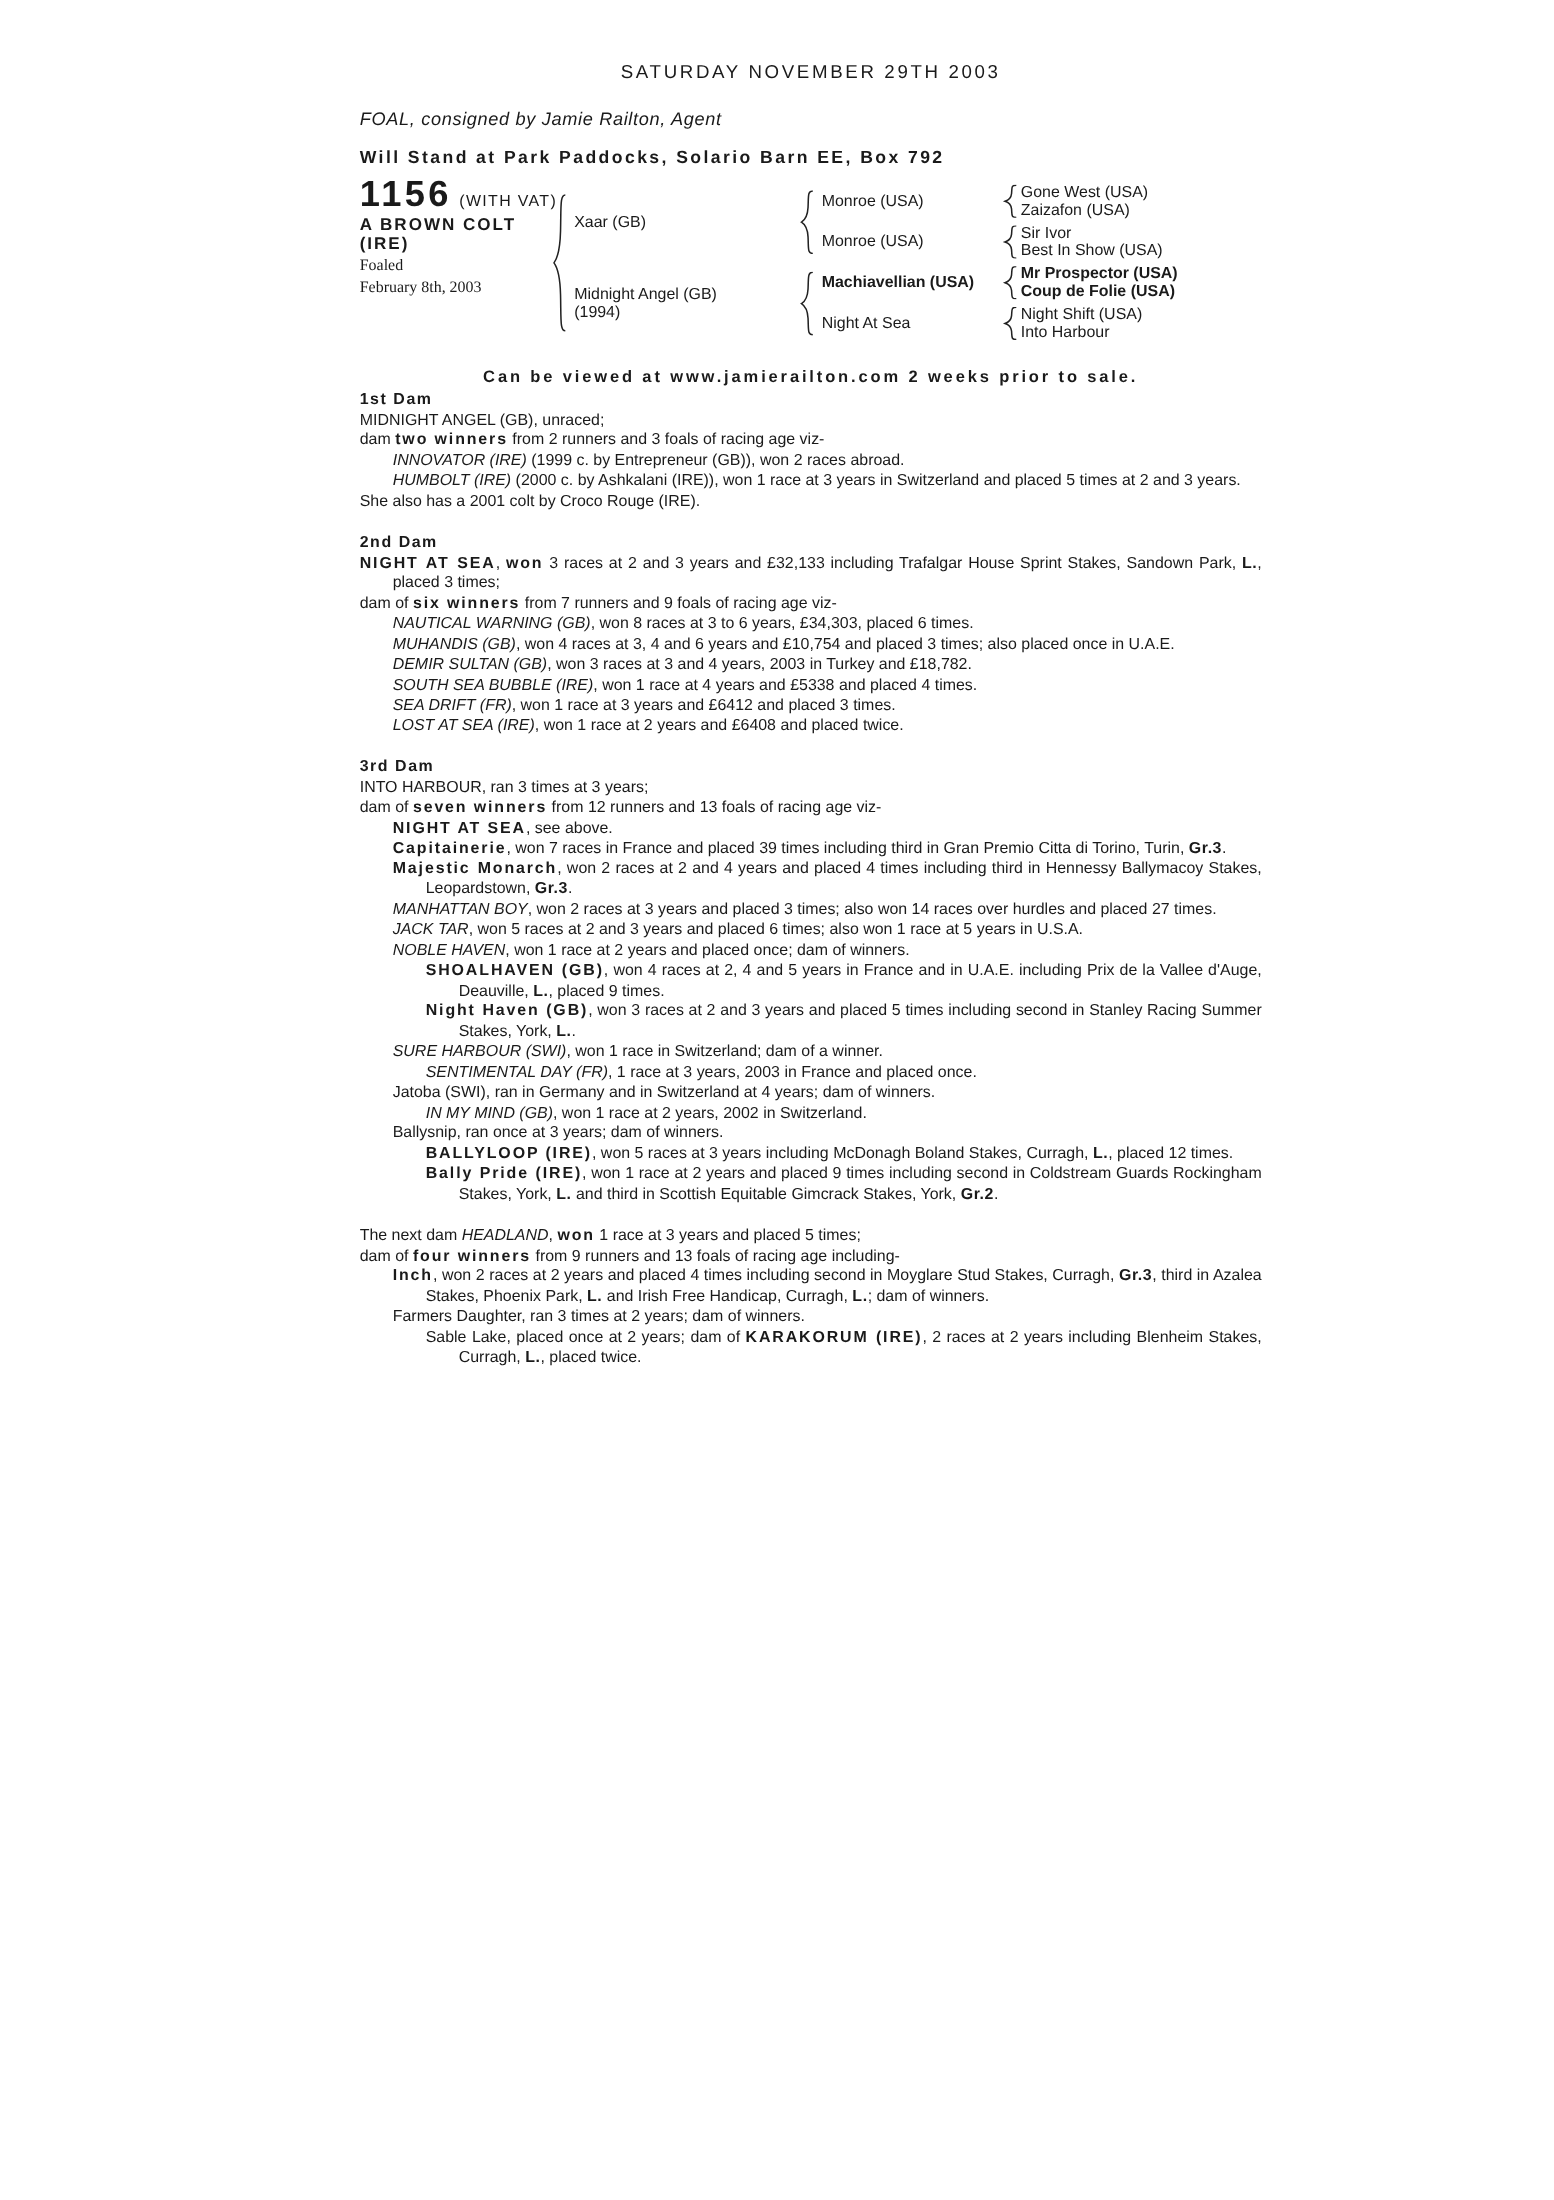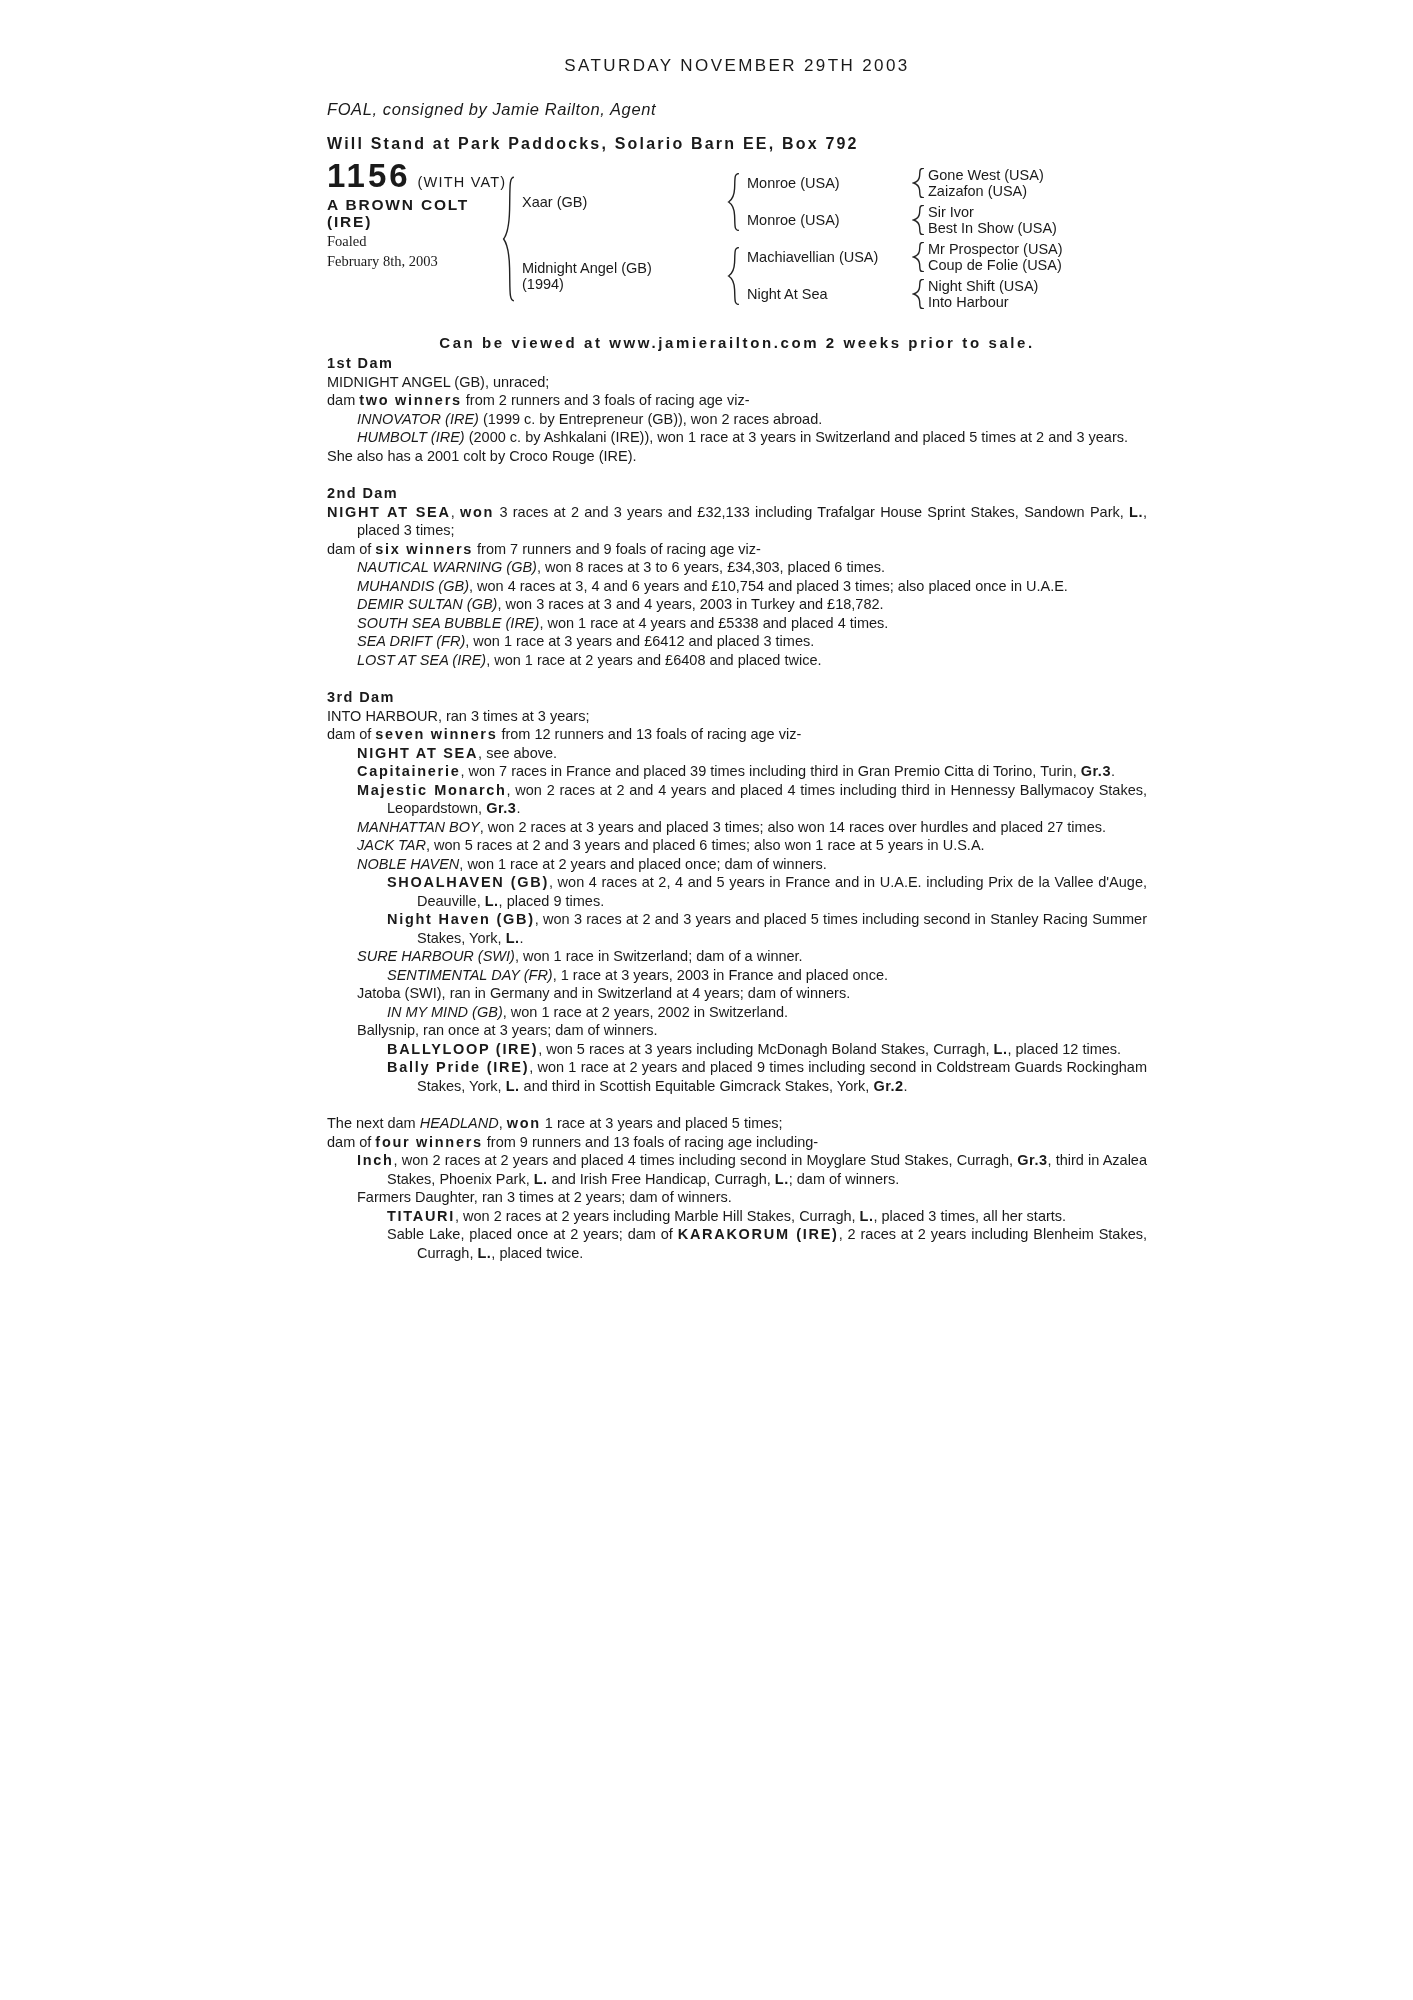--- a/index.html
+++ b/index.html
@@ -30,21 +30,21 @@
   .lot-desc2{font-weight:bold;font-size:15.5px;letter-spacing:1.8px;line-height:17px;}
   .lot-foaled{font-size:14.5px;line-height:16.5px;margin-top:3px;white-space:nowrap;font-family:Liberation Serif, serif;}
 
   .ped-cell{display:flex;align-items:center;font-size:14.5px;white-space:nowrap;}
   .ped-pair{display:flex;flex-direction:column;justify-content:center;font-size:14.5px;line-height:16px;white-space:nowrap;}
   .ped-dam-cell{flex-direction:column;align-items:flex-start;justify-content:center;line-height:16px;}
   .brace-cell{display:flex;align-items:center;justify-content:flex-start;}
   .brace{width:13px;display:block;}
   .brace path{stroke:#222;fill:none;stroke-width:1.4;}
   .c3{grid-column:3;} .c4{grid-column:4;} .c5{grid-column:5;} .c6{grid-column:6;} .c7{grid-column:7;}
-  .r1{grid-row:1;} .r2{grid-row:2;} .r3{grid-row:3;} .r4{grid-row:4;}
+  .r1{grid-row:1;} .r2{grid-row:2;} .r3{grid-row:3;font-weight:bold;} .r4{grid-row:4;}
   .r12{grid-row:1/3;} .r34{grid-row:3/5;} .r14{grid-row:1/5;}
 
   .viewing-line{font-weight:bold;font-size:15px;letter-spacing:2.6px;text-align:center;margin-top:24px;white-space:nowrap;}
 
   
   .sections{margin-top:3px;font-size:14.5px;line-height:18.5px;}
   .dam-heading{font-weight:bold;letter-spacing:1.4px;margin-top:19px;}
   .sections .dam-heading:first-child{margin-top:2px;}
   .section-gap{height:19px;}
   .para{text-align:justify;text-align-last:left;}
@@ -179,17 +179,16 @@
       <div class="para h1"><span>Jatoba (SWI), ran in Germany and in Switzerland at 4 years; dam of winners.</span></div>
       <div class="para h2"><span class="s-i">IN MY MIND (GB)</span><span>, won 1 race at 2 years, 2002 in Switzerland.</span></div>
       <div class="para h1"><span>Ballysnip, ran once at 3 years; dam of winners.</span></div>
       <div class="para h2"><span class="s-sp">BALLYLOOP (IRE)</span><span>, won 5 races at 3 years including McDonagh Boland Stakes, Curragh, </span><span class="s-b">L.</span><span>, placed 12 times.</span></div>
       <div class="para h2"><span class="s-sp">Bally Pride (IRE)</span><span>, won 1 race at 2 years and placed 9 times including second in Coldstream Guards Rockingham Stakes, York, </span><span class="s-b">L.</span><span> and third in Scottish Equitable Gimcrack Stakes, York, </span><span class="s-b">Gr.2</span><span>.</span></div>
       <div class="section-gap"></div>
       <div class="para h0"><span>The next dam </span><span class="s-i">HEADLAND</span><span>, </span><span class="s-sp">won</span><span> 1 race at 3 years and placed 5 times;</span></div>
       <div class="para h0"><span>dam of </span><span class="s-sp">four winners</span><span> from 9 runners and 13 foals of racing age including-</span></div>
       <div class="para h1"><span class="s-sp">Inch</span><span>, won 2 races at 2 years and placed 4 times including second in Moyglare Stud Stakes, Curragh, </span><span class="s-b">Gr.3</span><span>, third in Azalea Stakes, Phoenix Park, </span><span class="s-b">L.</span><span> and Irish Free Handicap, Curragh, </span><span class="s-b">L.</span><span>; dam of winners.</span></div>
       <div class="para h1"><span>Farmers Daughter, ran 3 times at 2 years; dam of winners.</span></div>
-      <div class="para h2"><span class="s-sp">TITAURI</span><span>, won 2 races at 2 years including Marble Hill Stakes, Curragh, </span><span class="s-b">L.</span><span>, placed 3 times, all her starts.</span></div>
       <div class="para h2"><span>Sable Lake, placed once at 2 years; dam of </span><span class="s-sp">KARAKORUM (IRE)</span><span>, 2 races at 2 years including Blenheim Stakes, Curragh, </span><span class="s-b">L.</span><span>, placed twice.</span></div>
     </div>
 
 </div>
 
 </body></html>

